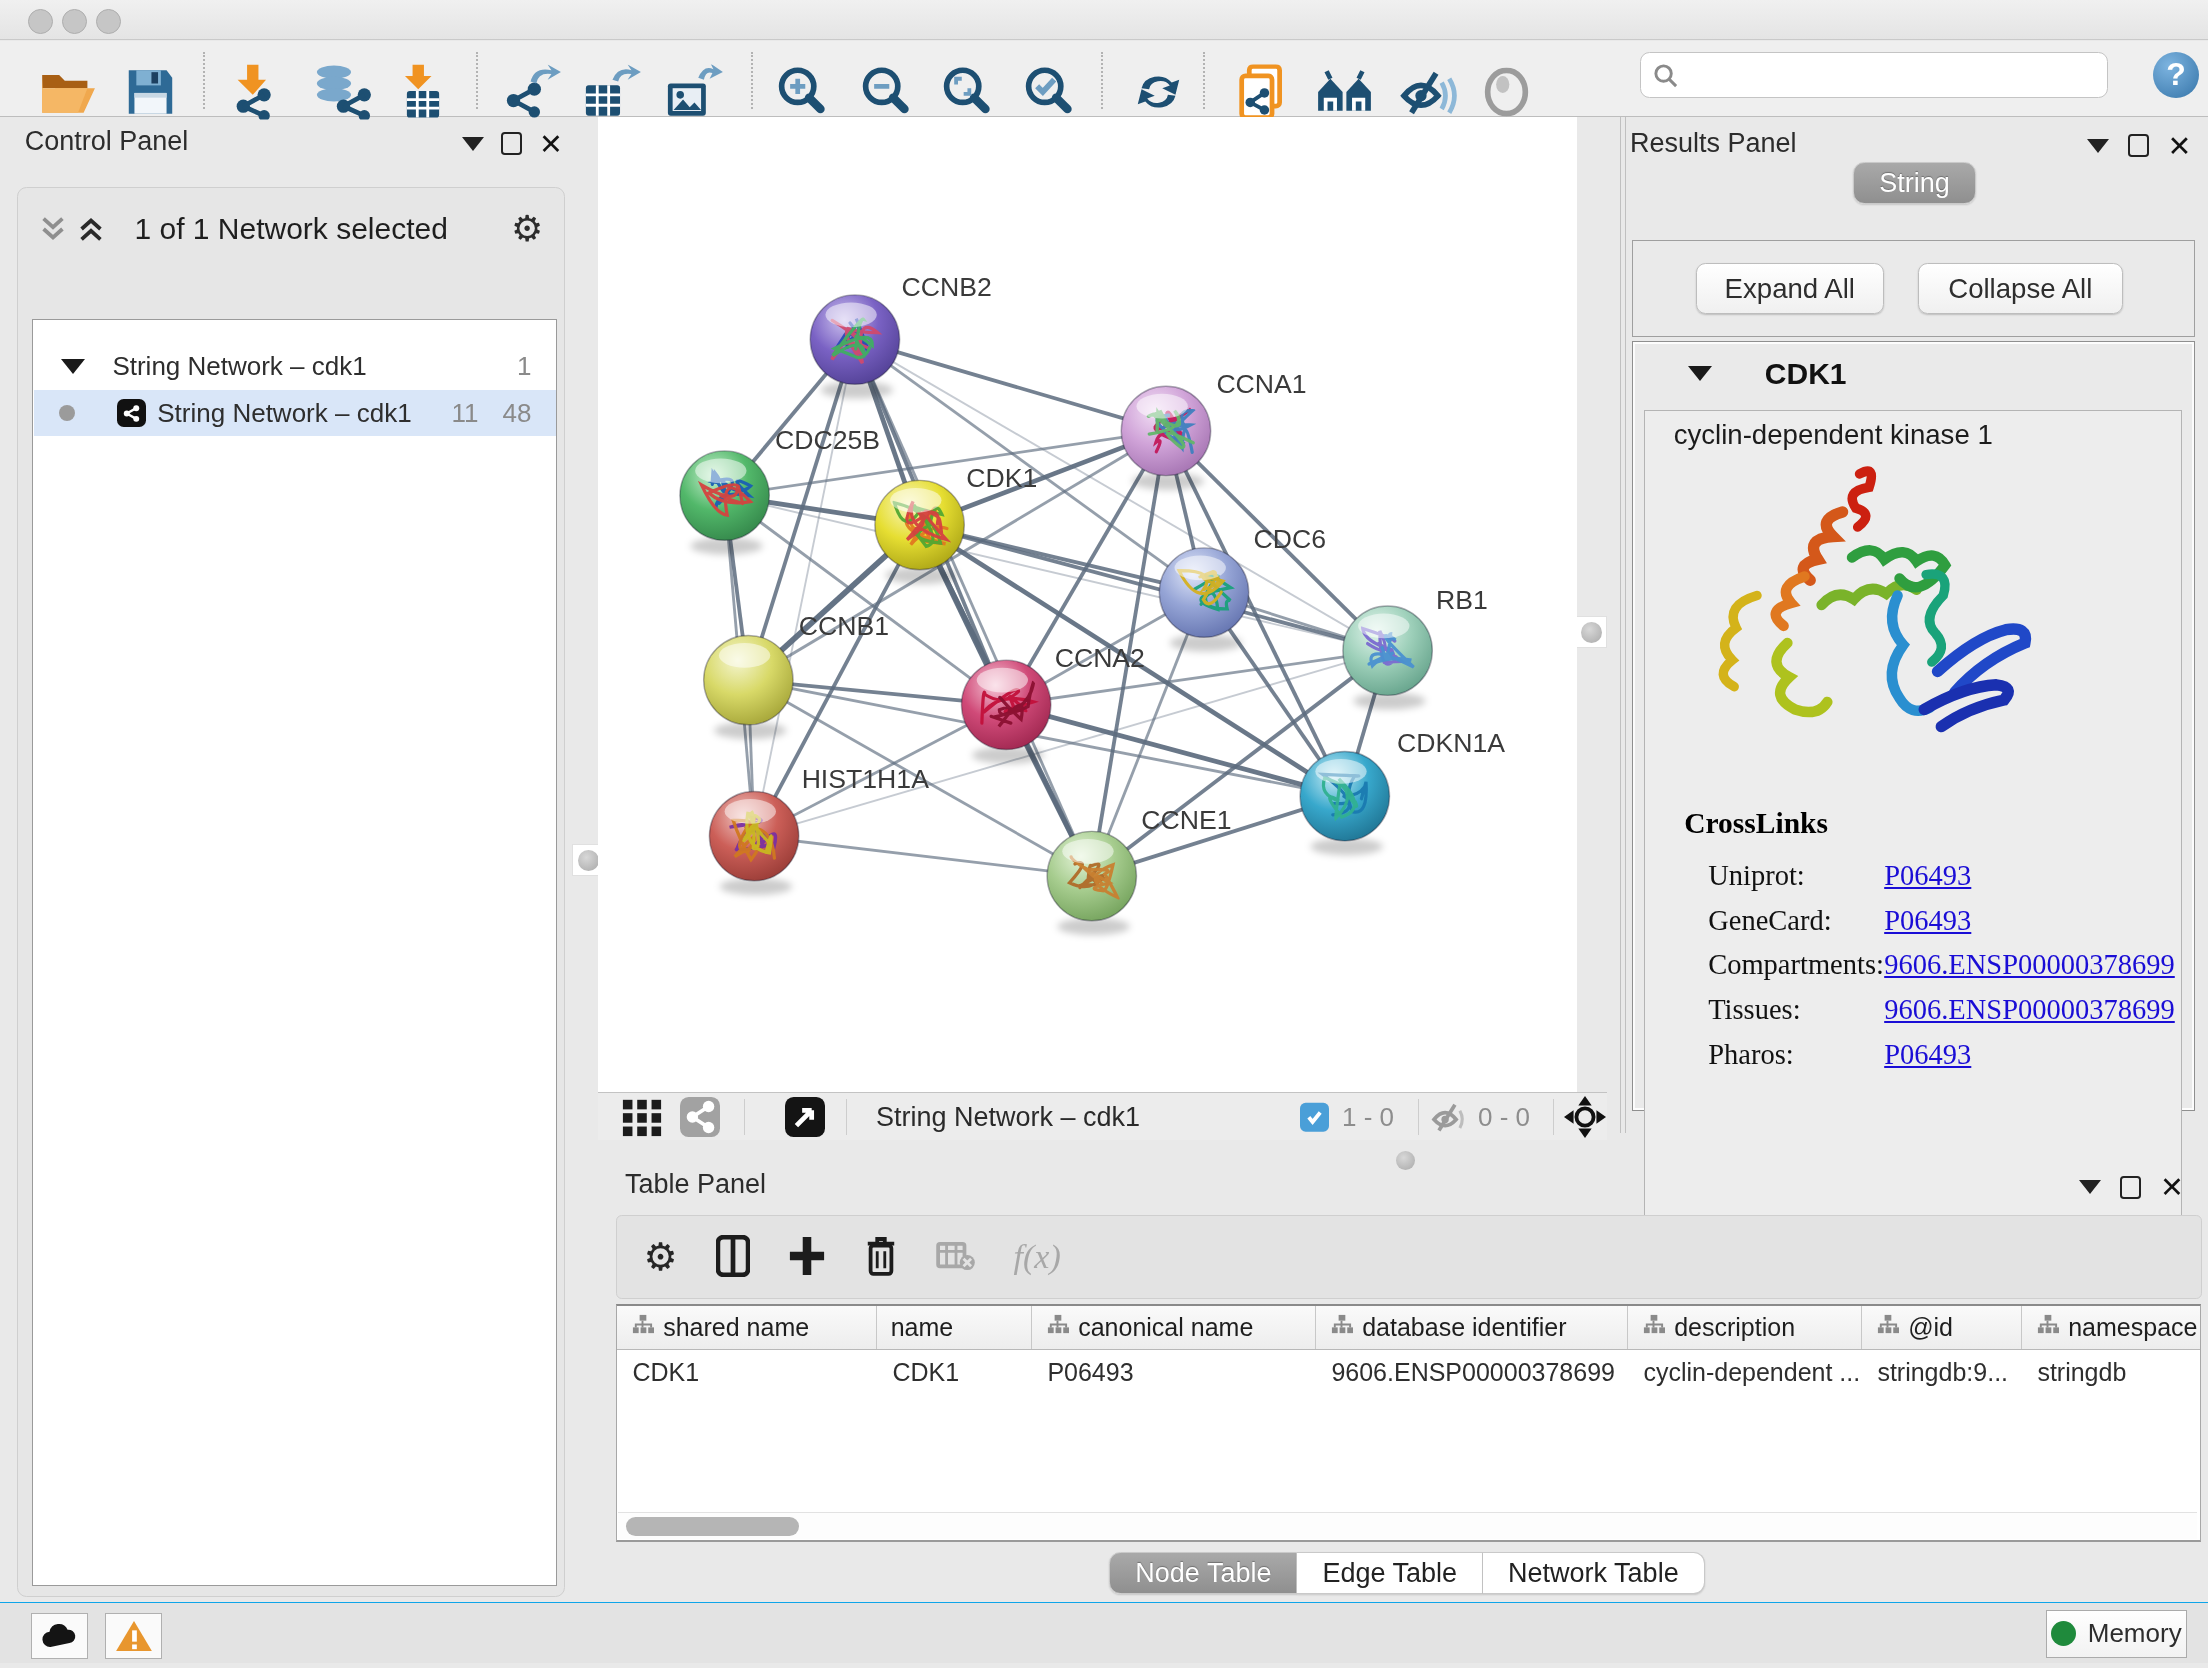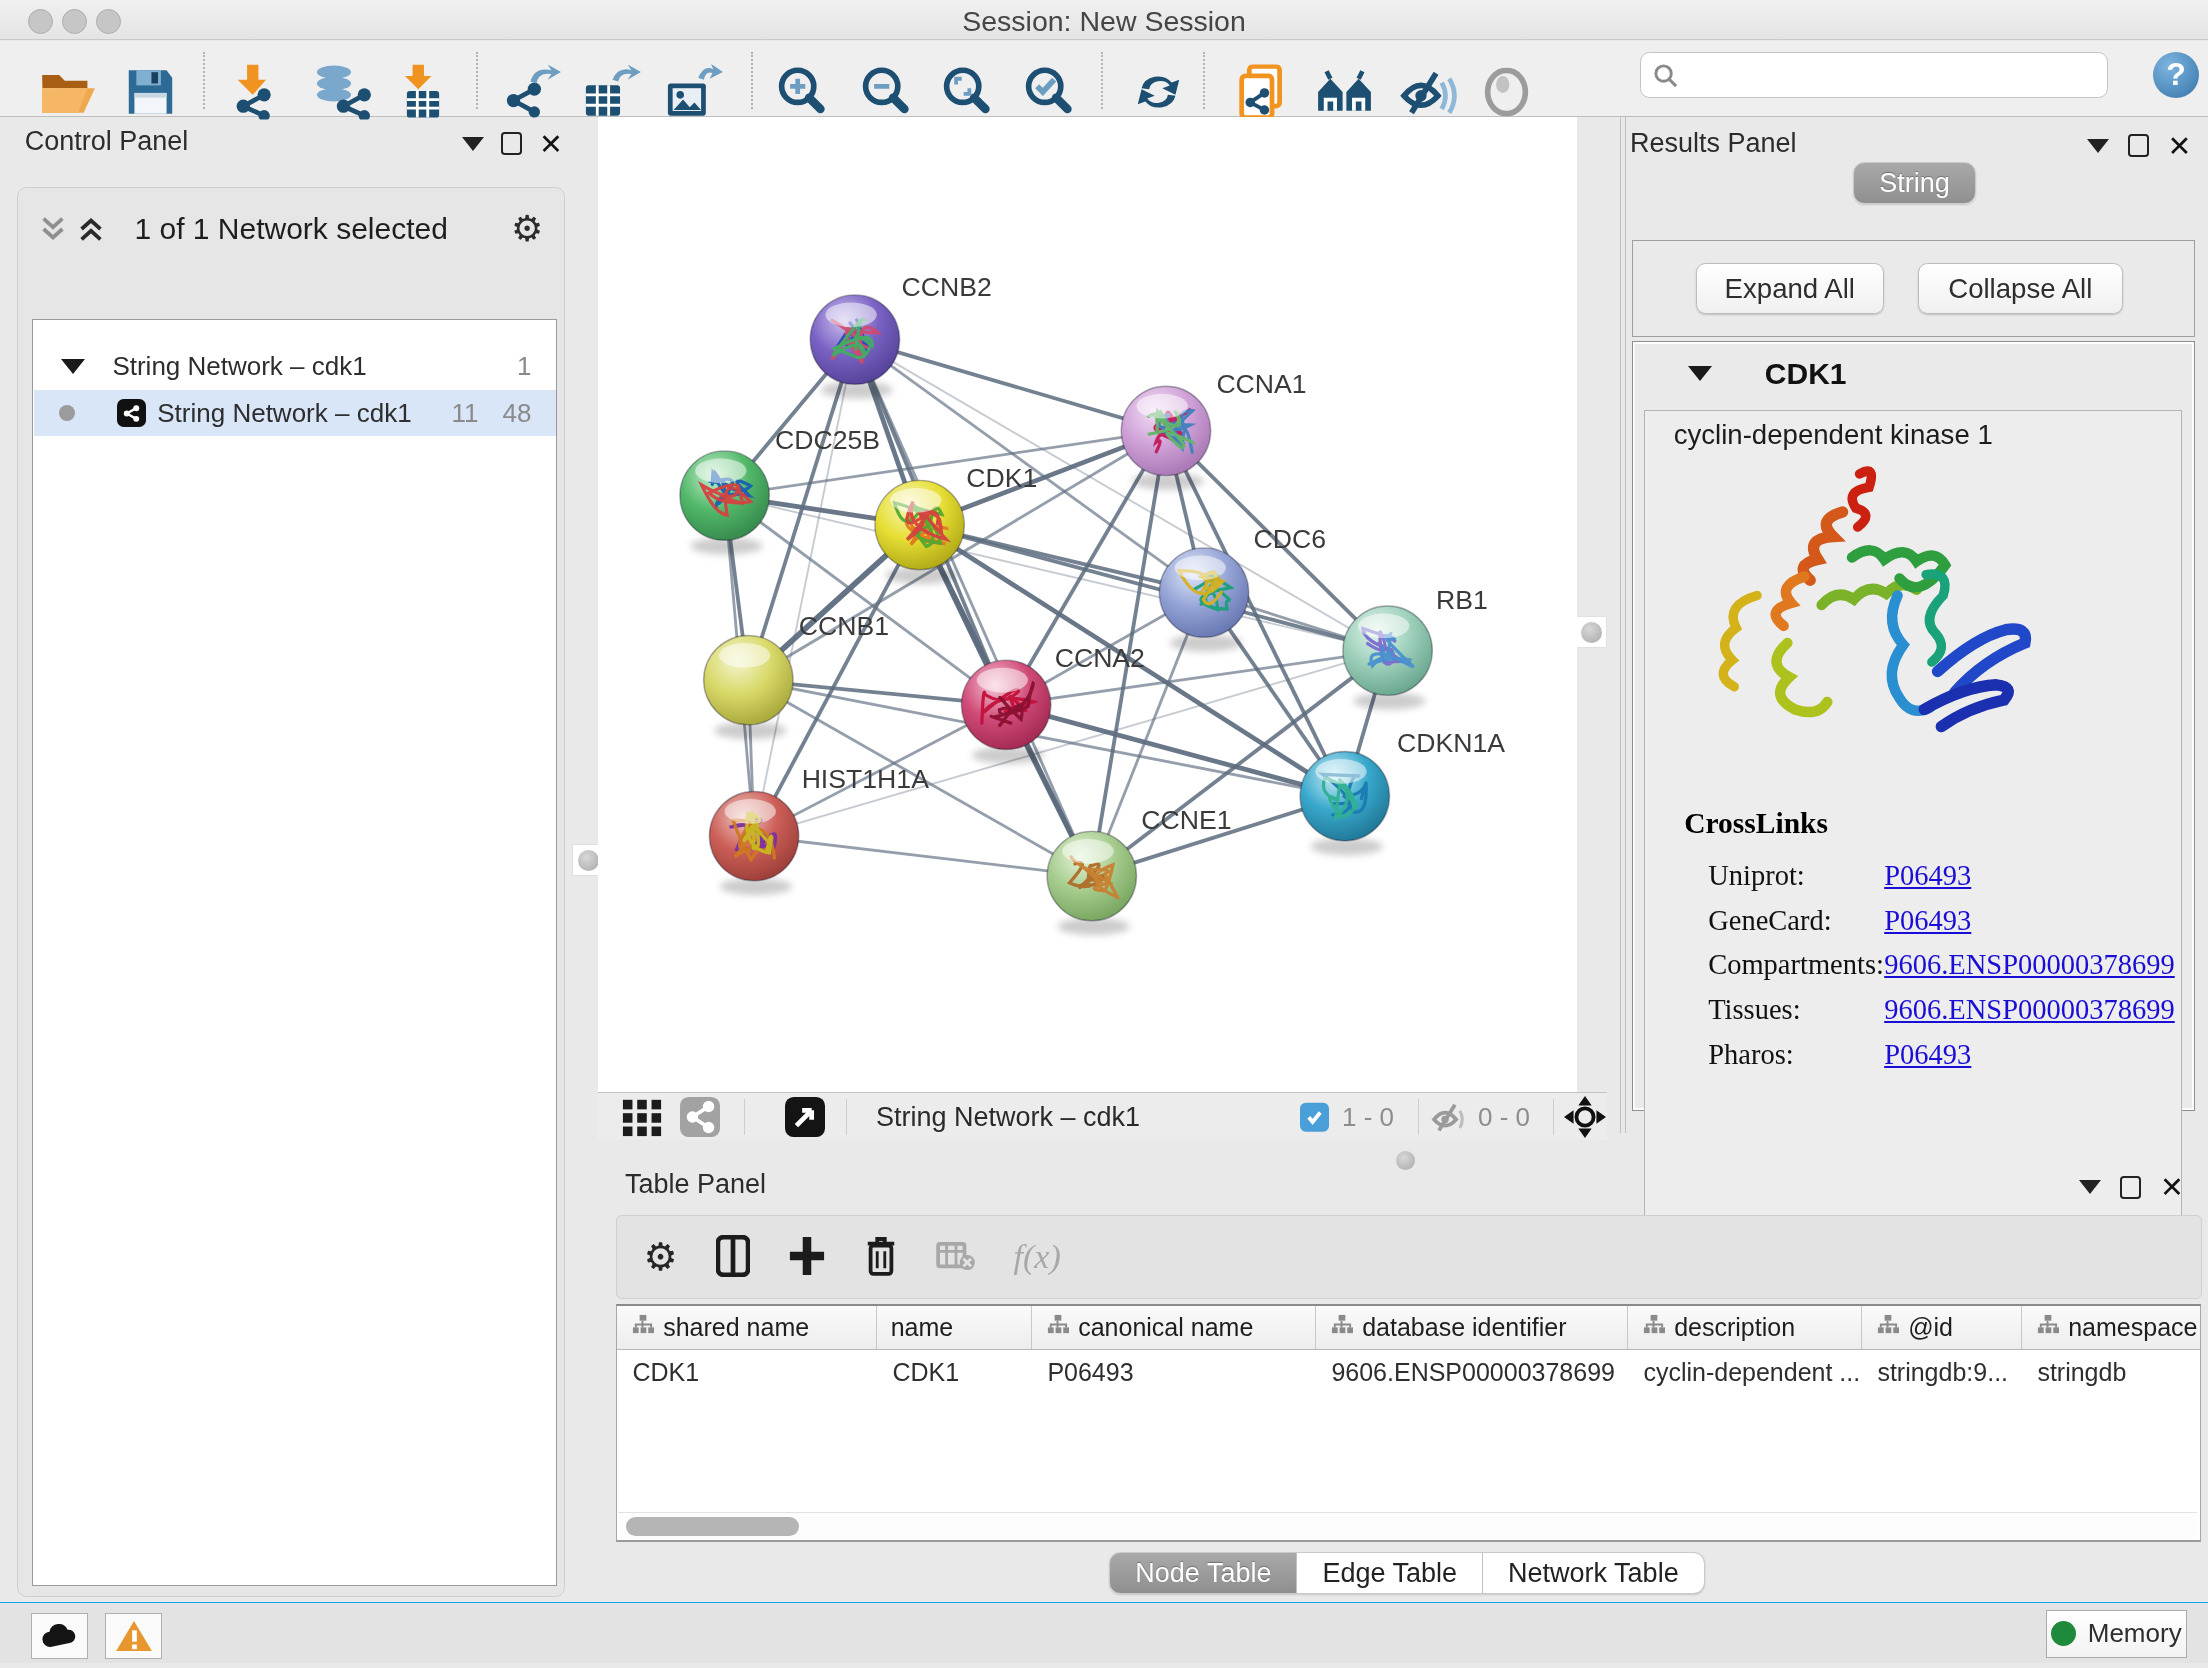--- a/index.html
+++ b/index.html
@@ -103,21 +103,20 @@
 
   svg text { font-family:"Liberation Sans","DejaVu Sans",sans-serif; }
 </style>
 </head>
 <body>
 
 <div class="titlebar">
   <span class="traffic" style="left:27.6px"></span>
   <span class="traffic" style="left:62px"></span>
   <span class="traffic" style="left:96px"></span>
-  <div class="win-title">Session: New Session</div>
 </div>
 
 <div class="toolbar">
   <span class="tb" style="left:40px">
     <svg width="59" height="49" viewBox="0 0 62 52">
         <path d="M2,8 h18 l6,6 h24 v8 H2z" fill="#a85f14"></path>
         <path d="M2,10 v38 h44 l12,-26 H16 L4,46z" fill="#f0a84e"></path>
         <path d="M2,22 h48 l-10,26 H2z" fill="#f5b765"></path>
       </svg>
   </span>

